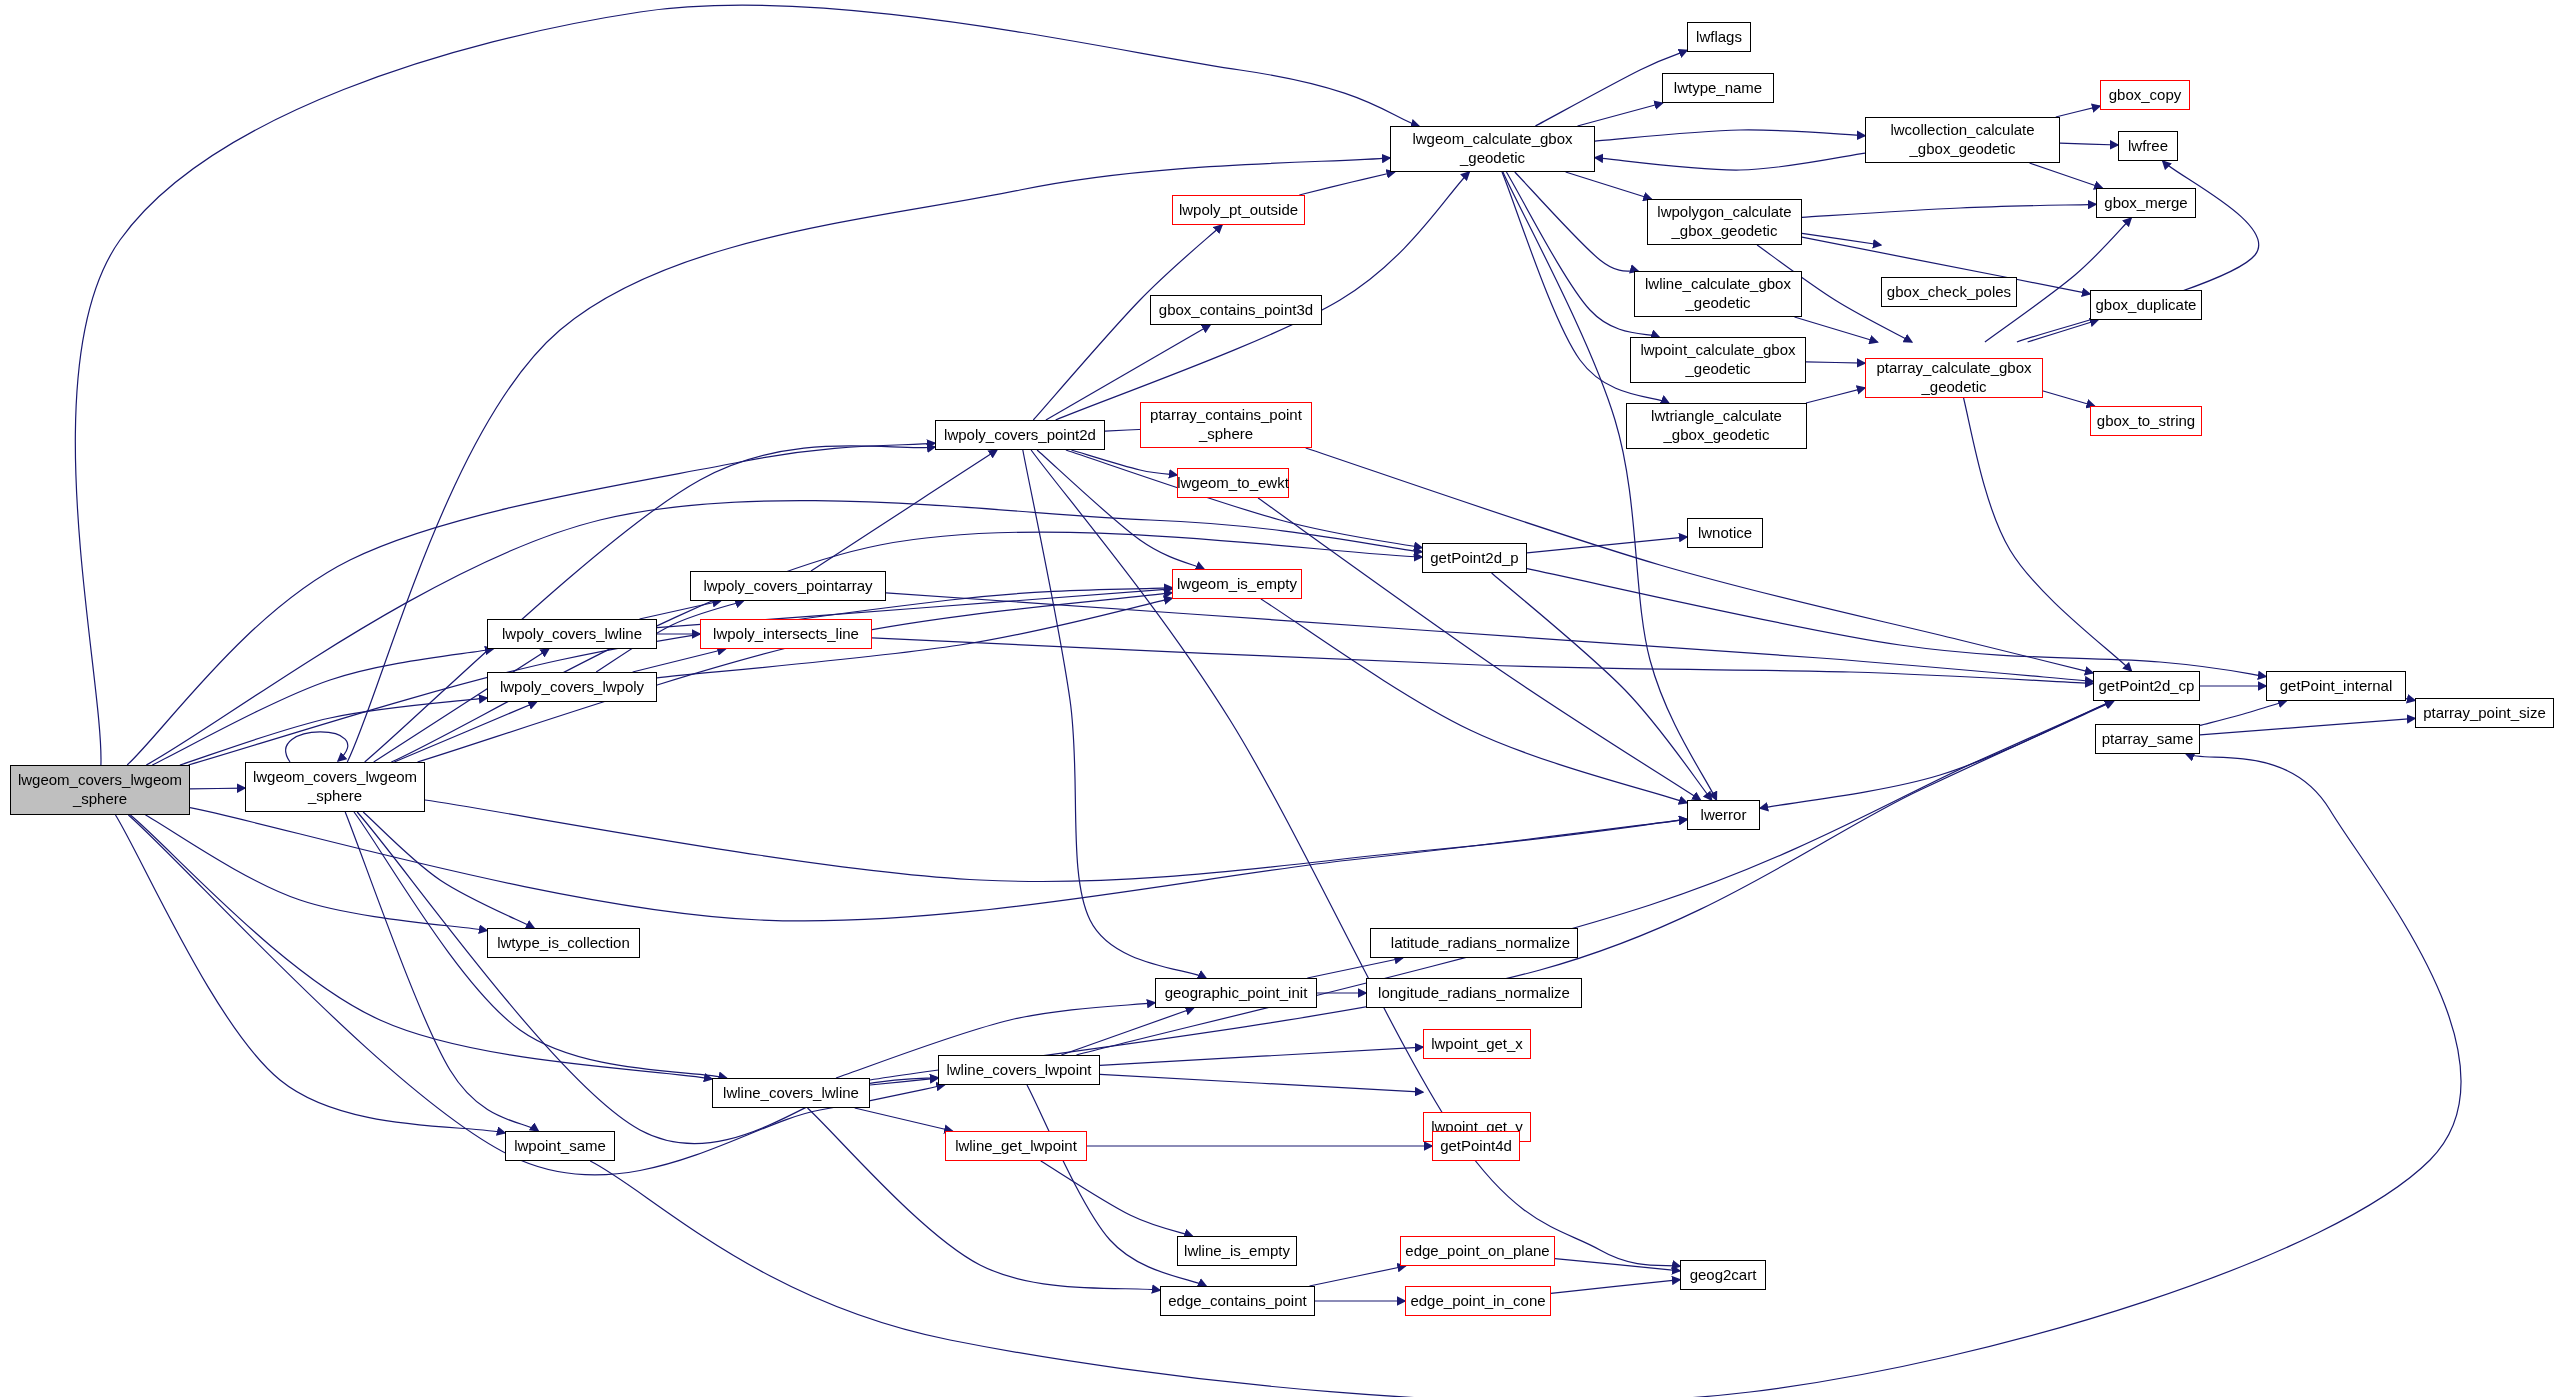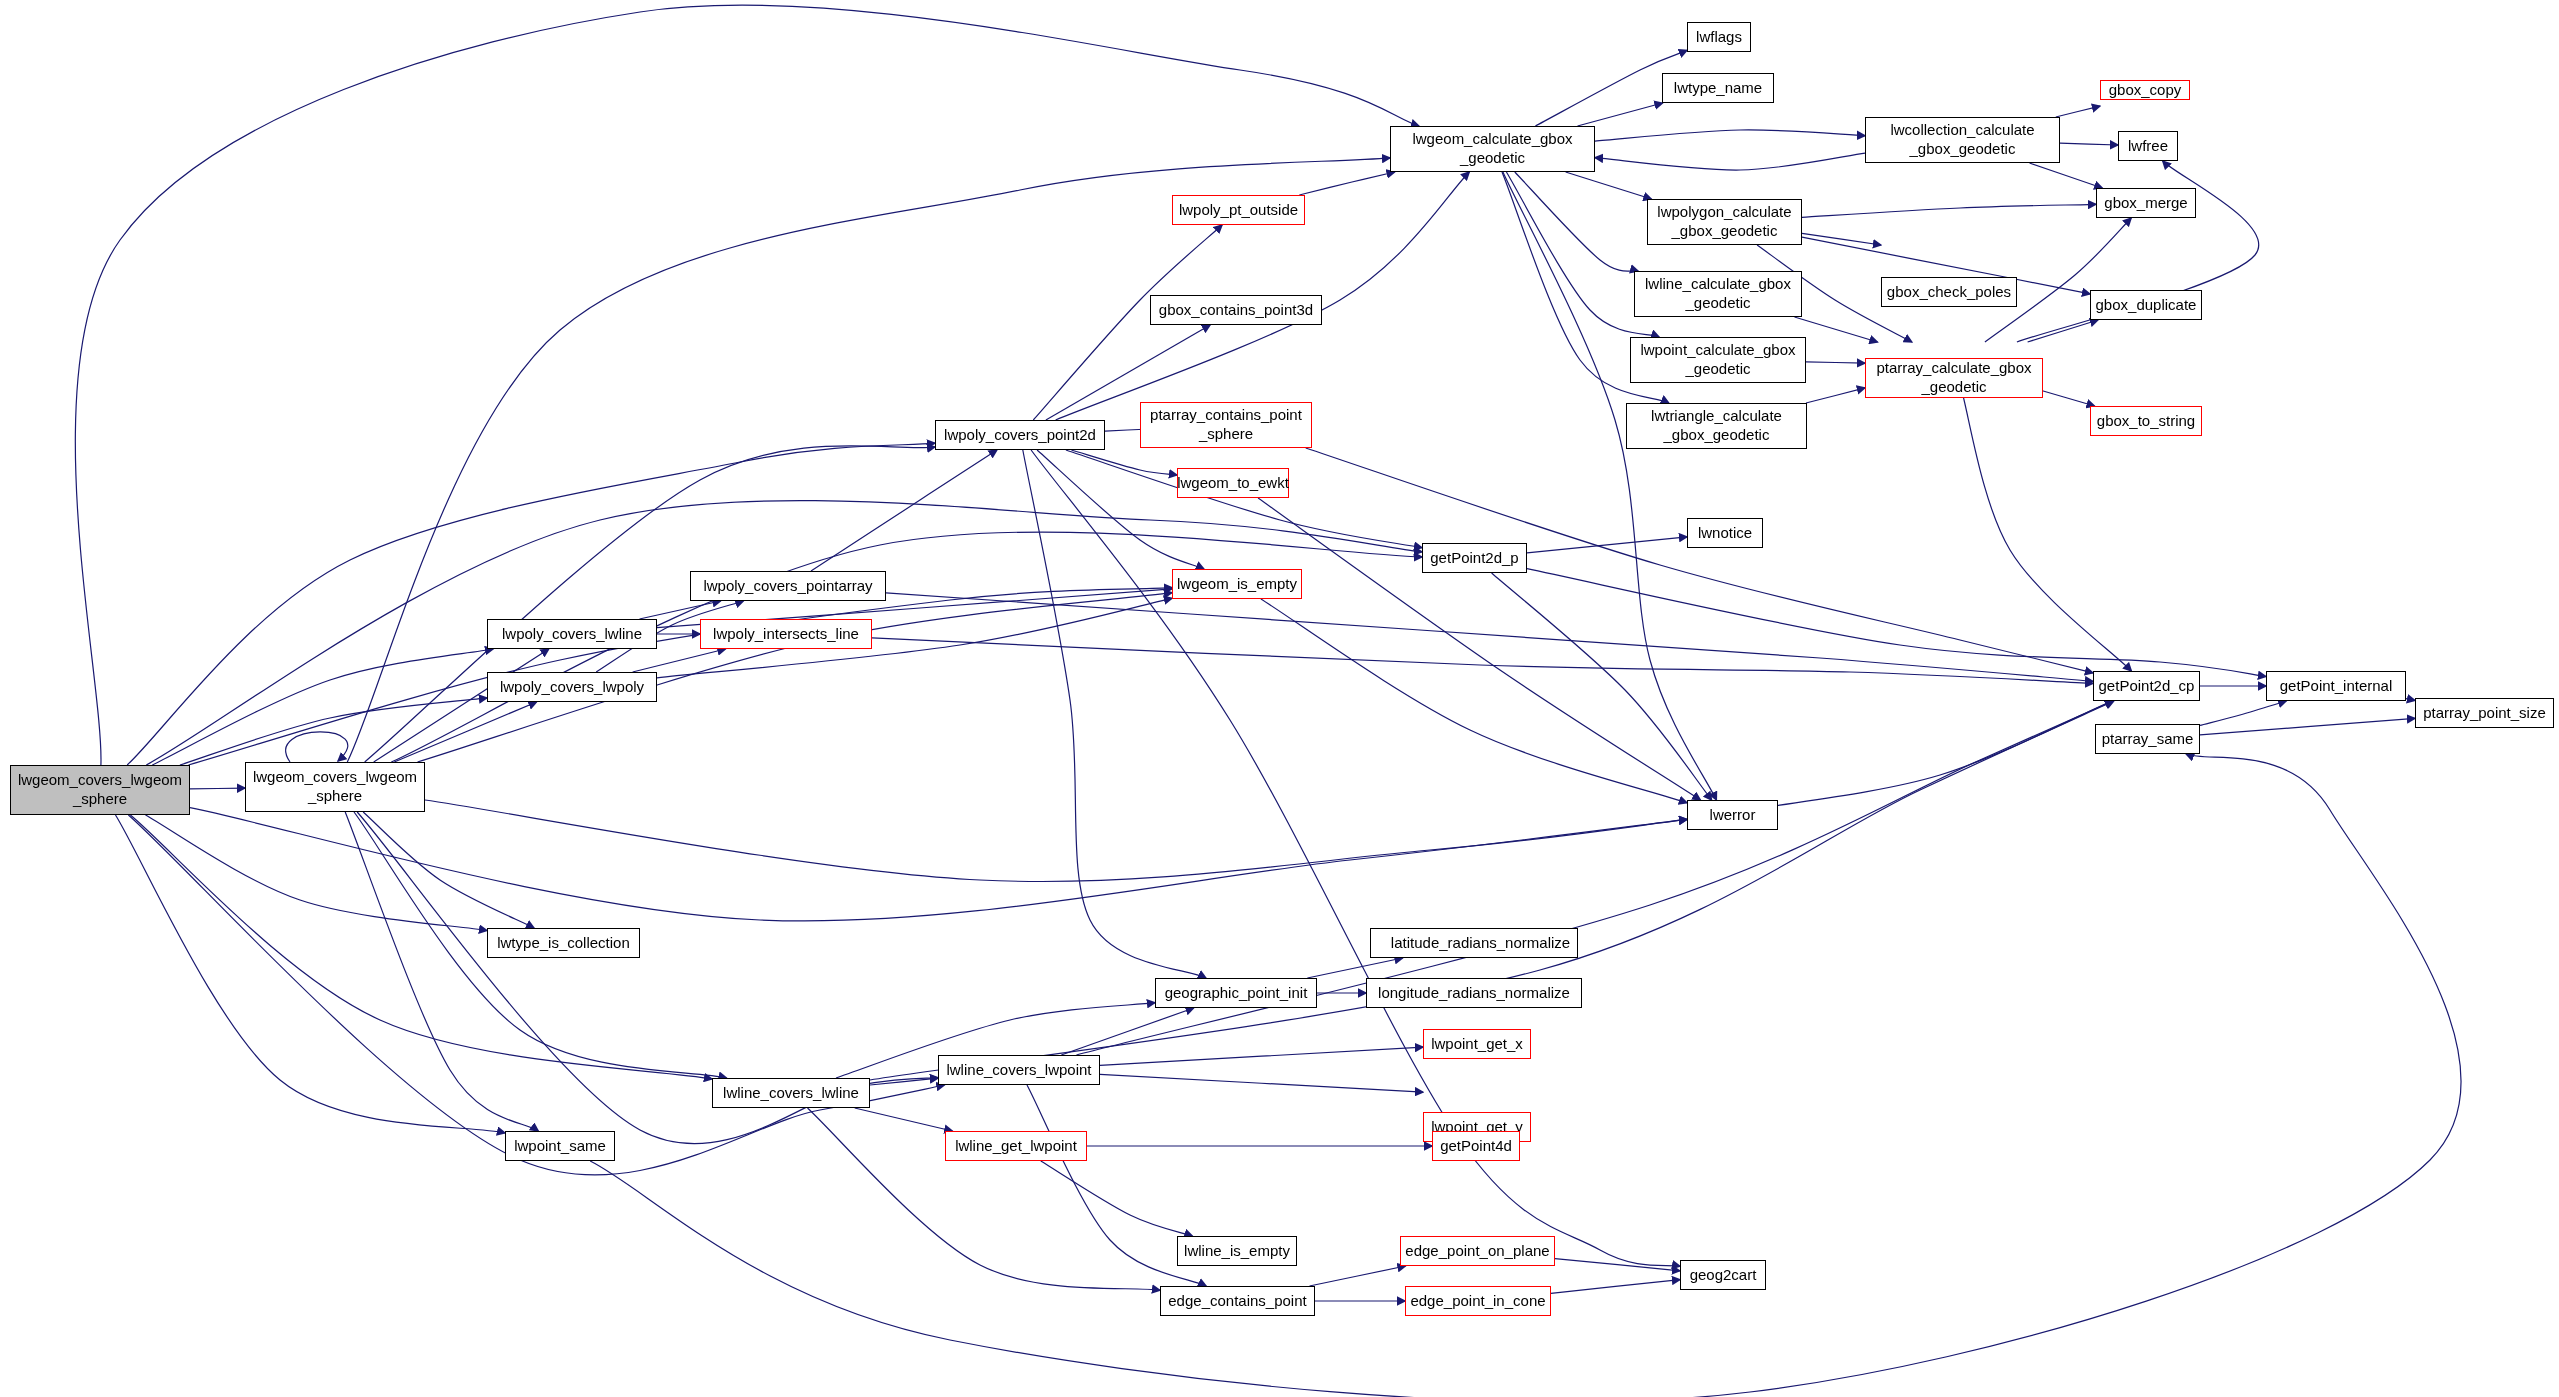--- a/index.html
+++ b/index.html
@@ -160,24 +160,24 @@
     <div class="node" style="left: 1687px; top: 22px; width: 64px; height: 30px;">lwflags</div>
     <div class="node" style="left: 1662px; top: 73px; width: 112px; height: 30px;">lwtype_name</div>
     <div class="node truncated" style="left: 1172px; top: 195px; width: 133px; height: 30px;">lwpoly_pt_outside</div>
     <div class="node" style="left: 1150px; top: 295px; width: 172px; height: 30px;">gbox_contains_point3d</div>
     <div class="node truncated" style="left: 1140px; top: 402px; width: 172px; height: 46px;">ptarray_contains_point
 _sphere</div>
     <div class="node truncated" style="left: 1177px; top: 468px; width: 112px; height: 30px;">lwgeom_to_ewkt</div>
     <div class="node truncated" style="left: 1172px; top: 569px; width: 130px; height: 30px;">lwgeom_is_empty</div>
     <div class="node" style="left: 1422px; top: 543px; width: 105px; height: 30px;">getPoint2d_p</div>
     <div class="node" style="left: 1687px; top: 518px; width: 76px; height: 30px;">lwnotice</div>
-    <div class="node" style="left: 1687px; top: 800px; width: 91px; height: 30px;">lwerror</div>
+    <div class="node" style="left: 1687px; top: 800px; width: 73px; height: 30px;">lwerror</div>
     <div class="node" style="left: 1865px; top: 117px; width: 195px; height: 46px;">lwcollection_calculate
 _gbox_geodetic</div>
-    <div class="node truncated" style="left: 2100px; top: 80px; width: 90px; height: 20px;">gbox_copy</div>
+    <div class="node truncated" style="left: 2100px; top: 80px; width: 90px; height: 30px;">gbox_copy</div>
     <div class="node" style="left: 2118px; top: 131px; width: 60px; height: 30px;">lwfree</div>
     <div class="node" style="left: 2096px; top: 188px; width: 100px; height: 30px;">gbox_merge</div>
     <div class="node" style="left: 1647px; top: 199px; width: 155px; height: 46px;">lwpolygon_calculate
 _gbox_geodetic</div>
     <div class="node" style="left: 1881px; top: 240px; width: 136px; height: 30px; margin-top: 37px;">gbox_check_poles</div>
     <div class="node" style="left: 2090px; top: 290px; width: 112px; height: 30px;">gbox_duplicate</div>
     <div class="node" style="left: 1634px; top: 271px; width: 168px; height: 46px;">lwline_calculate_gbox
 _geodetic</div>
     <div class="node" style="left: 1630px; top: 337px; width: 176px; height: 46px;">lwpoint_calculate_gbox
 _geodetic</div>

